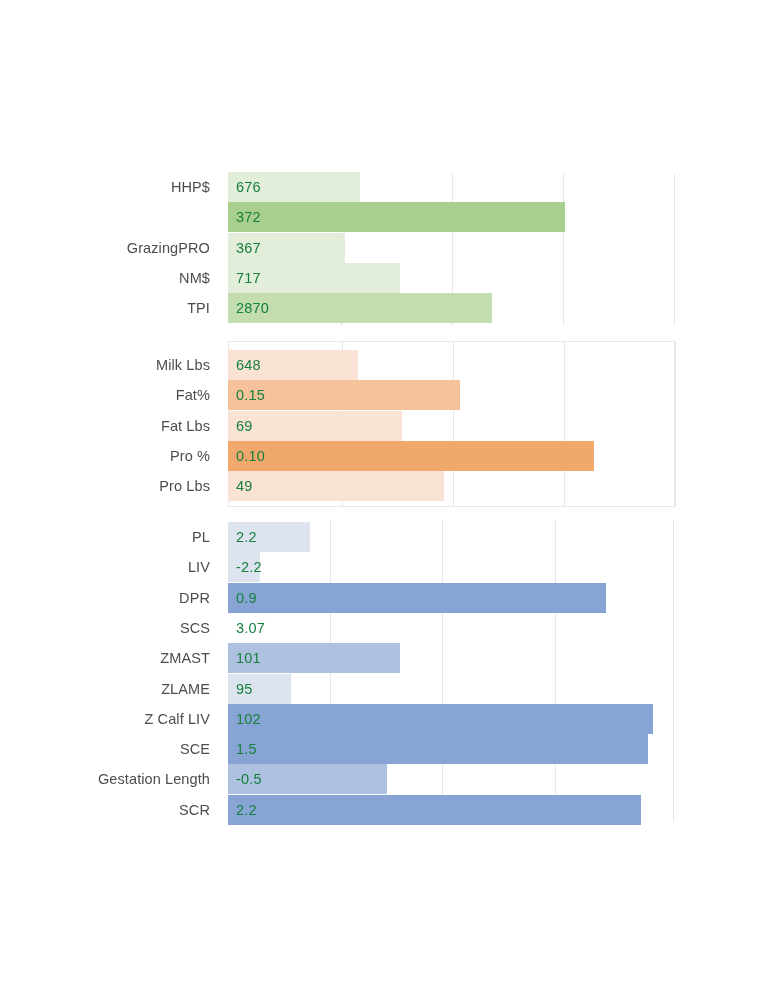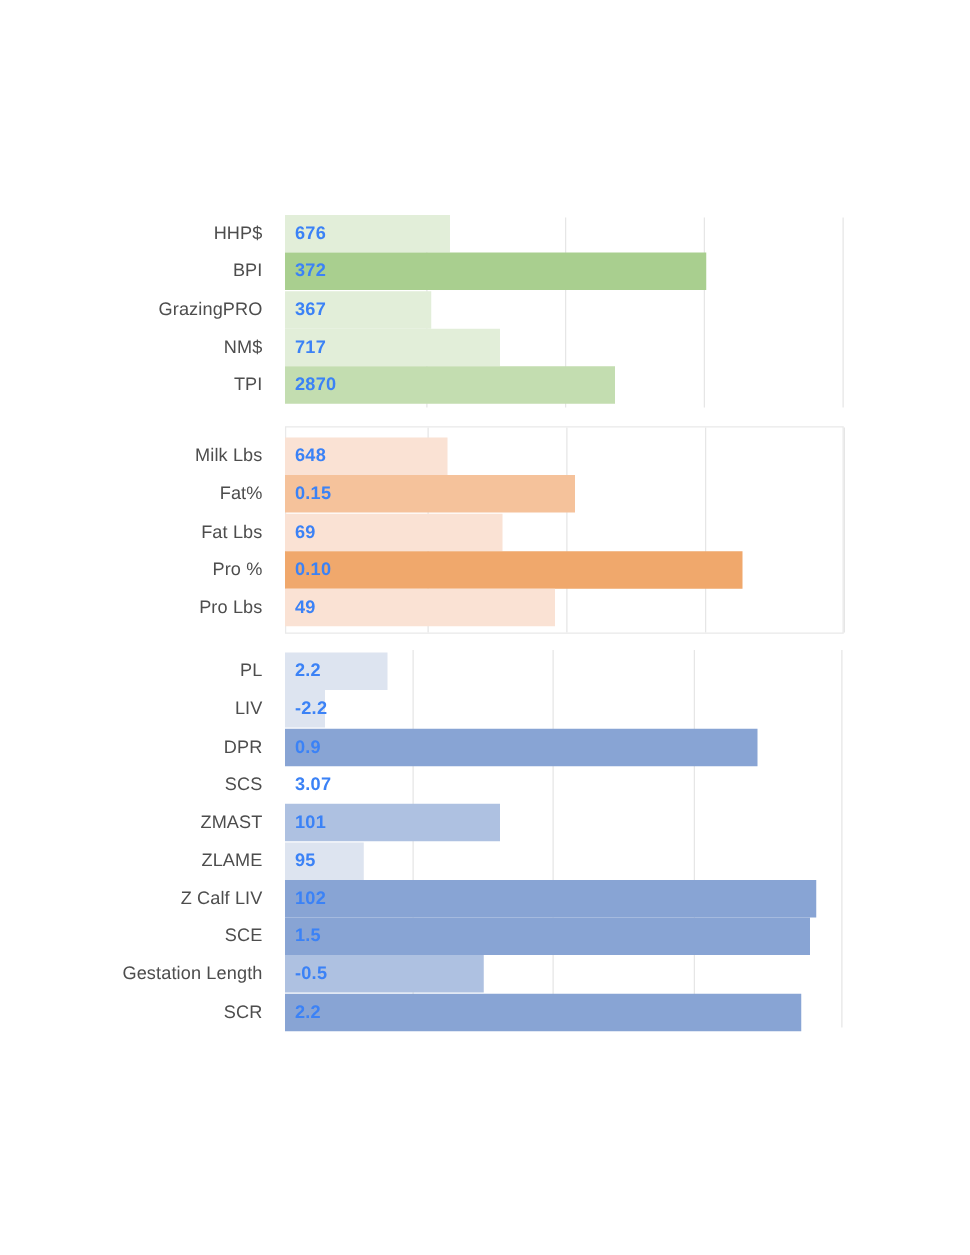--- a/index.html
+++ b/index.html
@@ -28,21 +28,21 @@
     display:flex;align-items:center;justify-content:flex-end;
     font-size:14.5px;color:#4d4d4d;letter-spacing:.1px;
     white-space:nowrap;
   }
   .bar{
     position:absolute;left:228px;top:0;height:30px;
   }
   .barval{
     position:absolute;left:236px;top:0;height:30px;
     display:flex;align-items:center;
-    font-size:14.5px;font-weight:bold;color:#3b82f6;
+    font-size:14.5px;font-weight:normal;color:#15803d;
     letter-spacing:.2px;white-space:nowrap;z-index:3;
   }
 </style>
 </head>
 <body>
 
 <div class="sheet">
   <div id="panels-root">
       <div class="panel" style="top: 0px;">
         <div class="panel-box" style="top: 174px; height: 152px; width: 447px;">
@@ -50,21 +50,20 @@
           <div class="grid" style="left: 224px;"></div>
           <div class="grid" style="left: 335px;"></div>
           <div class="grid" style="left: 446px;"></div>
         </div>
         <div class="row" style="top: 172px;">
           <div class="rowlabel">HHP$</div>
           <div class="bar" style="width: 132px; background: rgb(226, 238, 217);"></div>
           <div class="barval">676</div>
         </div>
         <div class="row" style="top: 202.3px;">
-          <div class="rowlabel">BPI</div>
           <div class="bar" style="width: 337px; background: rgb(169, 207, 143);"></div>
           <div class="barval">372</div>
         </div>
         <div class="row" style="top: 232.6px;">
           <div class="rowlabel">GrazingPRO</div>
           <div class="bar" style="width: 117px; background: rgb(226, 238, 217);"></div>
           <div class="barval">367</div>
         </div>
         <div class="row" style="top: 262.9px;">
           <div class="rowlabel">NM$</div>

